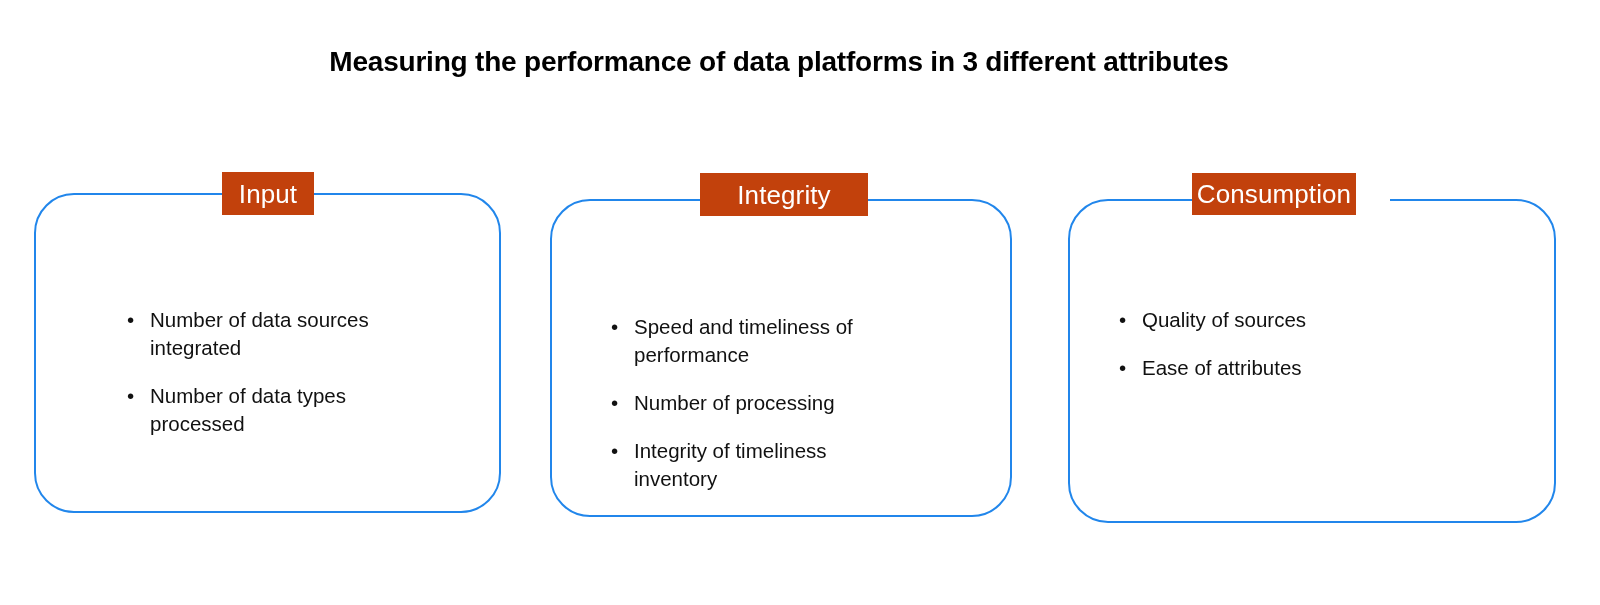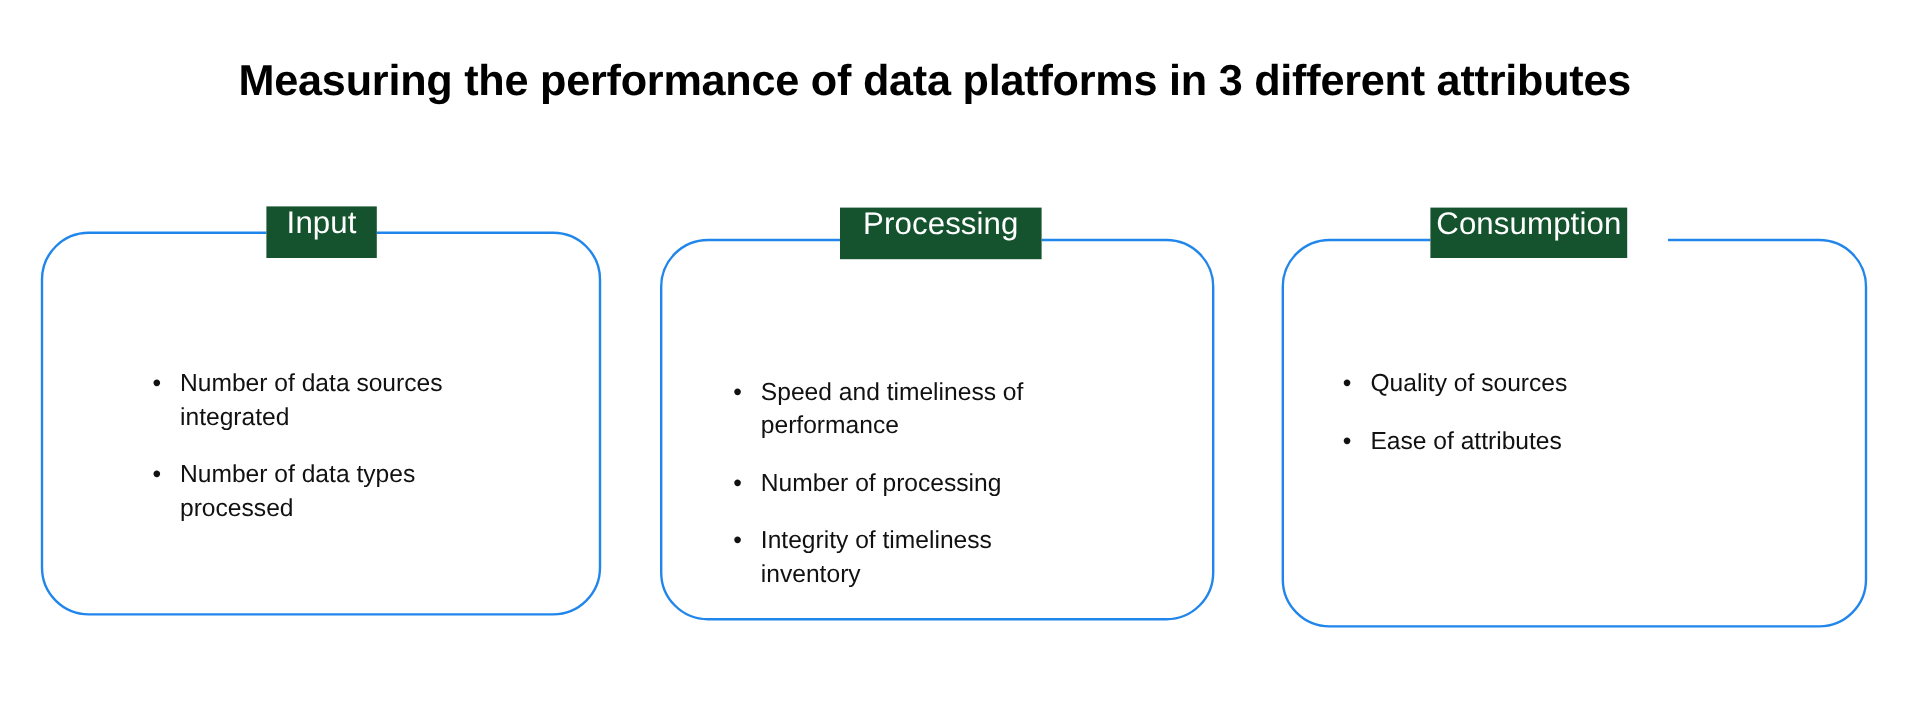--- a/index.html
+++ b/index.html
@@ -24,21 +24,21 @@
     height: 605px;
   }
 
   
   .page-title {
     position: absolute;
     left: 0;
     top: 46px;
     width: 1558px;
     text-align: center;
-    font-size: 36px;
+    font-size: 28px;
     font-weight: bold;
     color: #000000;
     letter-spacing: -0.2px;
     white-space: nowrap;
   }
 
   
   .panel {
     position: absolute;
     box-sizing: border-box;
@@ -49,26 +49,26 @@
 
   
   .panel-notch {
     position: absolute;
     background: #ffffff;
     height: 6px;
   }
 
   .panel-badge {
     position: absolute;
-    background: #14532d;
+    background: #c2410c;
     color: #ffffff;
     font-size: 26px;
     line-height: 1;
     display: flex;
-    align-items: flex-start;
+    align-items: center;
     justify-content: center;
     letter-spacing: 0.1px;
     white-space: nowrap;
     padding: 0 22px;
     box-sizing: border-box;
   }
 
   
   .bullet-list {
     position: absolute;
@@ -118,21 +118,21 @@
     </li>
     <li class="bullet-item">
       <span class="bullet-dot">•</span>
       <span class="bullet-text">Number of data types processed</span>
     </li>
   </ul>
 
   <div class="panel" style="left:550px; top:199px; width:462px; height:318px;"></div>
   <div class="panel-notch" style="left:700px; top:196px; width:168px;"></div>
   <div class="panel-badge" style="left:700px; top:173px; width:168px; height:43px;">
-    <span>Processing</span>
+    <span>Integrity</span>
   </div>
   <ul class="bullet-list" style="left:609px; top:293px; width:300px;">
     <li class="bullet-item">
       <span class="bullet-dot">•</span>
       <span class="bullet-text">Speed and timeliness of performance</span>
     </li>
     <li class="bullet-item">
       <span class="bullet-dot">•</span>
       <span class="bullet-text">Number of processing</span>
     </li>

